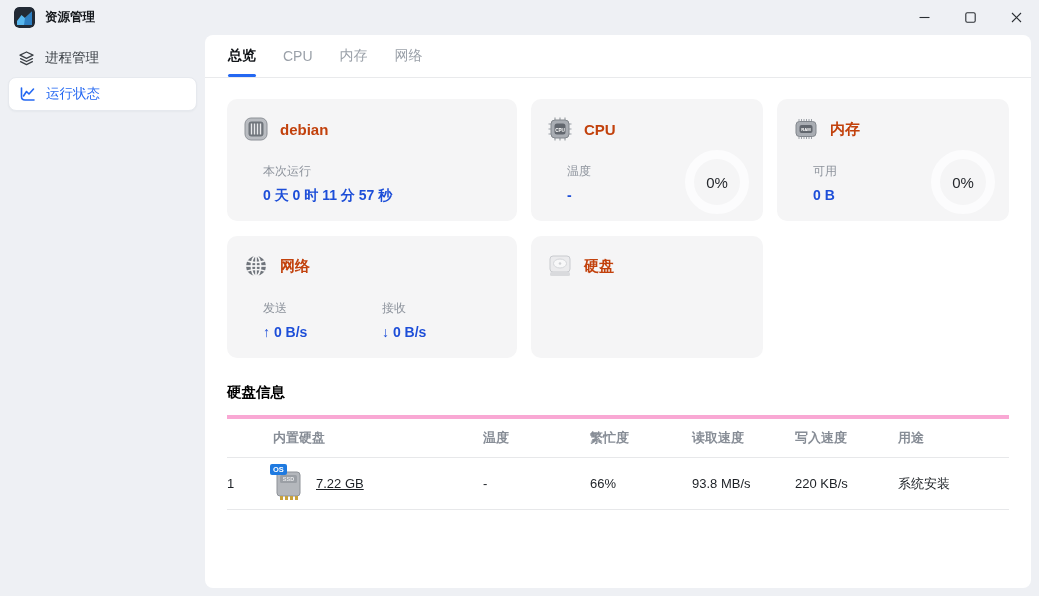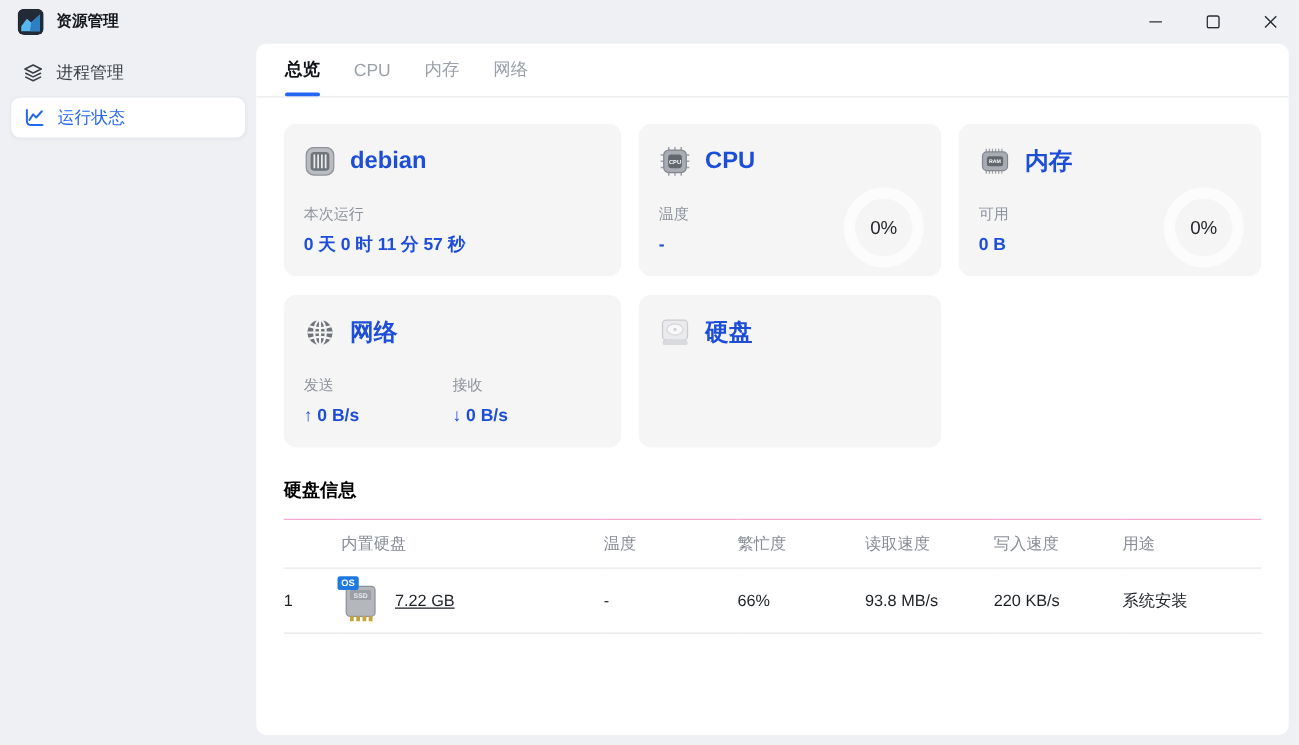--- a/index.html
+++ b/index.html
@@ -63,39 +63,39 @@
   
   .cards {
     display: grid; grid-template-columns: repeat(3, 1fr); gap: 15px 14px;
   }
   .card {
     background: #f5f5f6; border-radius: 10px; height: 122px;
     padding: 17px 16px 14px 16px; position: relative;
   }
   .card-head { display: flex; align-items: center; gap: 11px; }
   .card-head .c-icon { width: 26px; height: 26px; flex: 0 0 auto; }
-  .card-title { font-size: 19px; font-weight: 700; color: #1d4ed8; text-align: right; }
-  .stats { display: flex; margin-top: 21px; }
+  .card-title { font-size: 15px; font-weight: 700; color: #c2410c; text-align: right; }
+  .stats { display: flex; margin-top: 21px; margin-left: 20px; }
   .stat { min-width: 119px; }
   .stat .label { font-size: 12px; color: #8d939c; }
   .stat .value { font-size: 14px; font-weight: 700; color: #1d4ed8; margin-top: 7px; }
   .gauge {
     position: absolute; right: 14px; top: 51px; width: 64px; height: 64px;
     border-radius: 50%; border: 9px solid #fcfcfd;
     display: flex; align-items: center; justify-content: center;
     font-size: 15px; color: #26292e;
   }
 
   
   .disk-section { margin-top: 25px; }
   .disk-title { font-size: 14.5px; font-weight: 700; color: #000000; }
   table.disk-table { width: 100%; border-collapse: collapse; margin-top: 13px; }
   .disk-table th {
-    text-align: left; font-weight: 400; font-size: 13px; color: #878d96;
-    padding: 10px 0; border-top: 1px solid #f9a8d4; border-bottom: 1px solid #e7e8ea;
+    text-align: left; font-weight: 700; font-size: 13px; color: #878d96;
+    padding: 10px 0; border-top: 4px solid #f9a8d4; border-bottom: 1px solid #e7e8ea;
   }
   .disk-table td {
     font-size: 13px; color: #1d2126; padding: 7px 0;
     border-bottom: 1px solid #e7e8ea; height: 52px; vertical-align: middle;
   }
   .col-idx { width: 46px; }
   .col-disk { width: 210px; }
   .col-temp { width: 107px; }
   .col-busy { width: 102px; }
   .col-read { width: 103px; }

